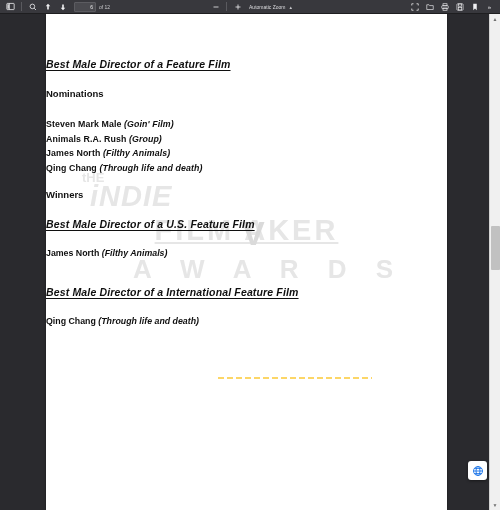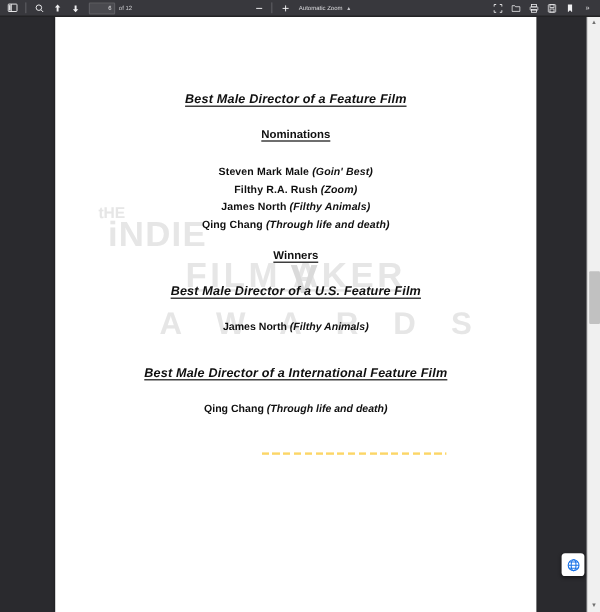--- a/index.html
+++ b/index.html
@@ -83,43 +83,41 @@
     left: 0; top: 148px;
     width: 401px; height: 130px;
     pointer-events: none;
     user-select: none;
     z-index: 1;
   }
   .wm-line { position: absolute; width: 100%; text-align: center;
              color: #e6e6e6; font-weight: bold; letter-spacing: 2px;
              white-space: nowrap; }
   .wm1 { top: 8px;  font-size: 13px; left: 36px; width: auto; letter-spacing: 0px; }
-  .wm2 { top: 18px; font-size: 29px; left: 44px; width: auto; letter-spacing: 1px; }
+  .wm2 { top: 18px; font-size: 29px; left: 44px; width: auto; letter-spacing: 1px; font-style: italic; }
   .wm3 { top: 52px; font-size: 29px; letter-spacing: 3px; text-decoration: underline; }
   .wm4 { top: 92px; font-size: 26px; letter-spacing: 11px; margin-left: 22px; }
   .wm-v { position: absolute; top: 52px; left: 196px; font-size: 34px;
           color: #dadada; font-weight: bold; }
 
   
   #doc-content {
     position: relative; z-index: 2;
     padding-top: 44px;
-    text-align: center;
     color: #101010;
     font-family: "Liberation Sans", sans-serif;
-    margin-top: 19px;
   }
   .hdr-main {
     font-size: 10.5px; font-weight: bold; font-style: italic;
     text-decoration: underline; text-underline-offset: 2px;
     letter-spacing: .15px;
   }
   .hdr-sub {
     font-size: 9.5px; font-weight: bold;
-    text-decoration: underline; text-underline-offset: 2px;
+    text-underline-offset: 2px;
   }
   .nom-line {
     font-size: 8.8px; font-weight: bold; line-height: 14.6px;
     letter-spacing: .1px;
   }
   .nom-line em { font-style: italic; font-weight: bold; }
   .win-line {
     font-size: 8.8px; font-weight: bold;
   }
   .win-line em { font-style: italic; font-weight: bold; }
@@ -276,25 +274,25 @@
 
         <div class="sp-b"></div>
 
         <div class="hdr-sub">Nominations</div>
 
         <div class="sp-c"></div>
 
         <div>
           <div class="nom-line">
             <span>Steven Mark Male</span>
-            <em>(Goin' Best)</em>
+            <em>(Goin' Film)</em>
           </div>
           <div class="nom-line">
-            <span>Filthy R.A. Rush</span>
-            <em>(Zoom)</em>
+            <span>Animals R.A. Rush</span>
+            <em>(Group)</em>
           </div>
           <div class="nom-line">
             <span>James North</span>
             <em>(Filthy Animals)</em>
           </div>
           <div class="nom-line">
             <span>Qing Chang</span>
             <em>(Through life and death)</em>
           </div>
         </div>

